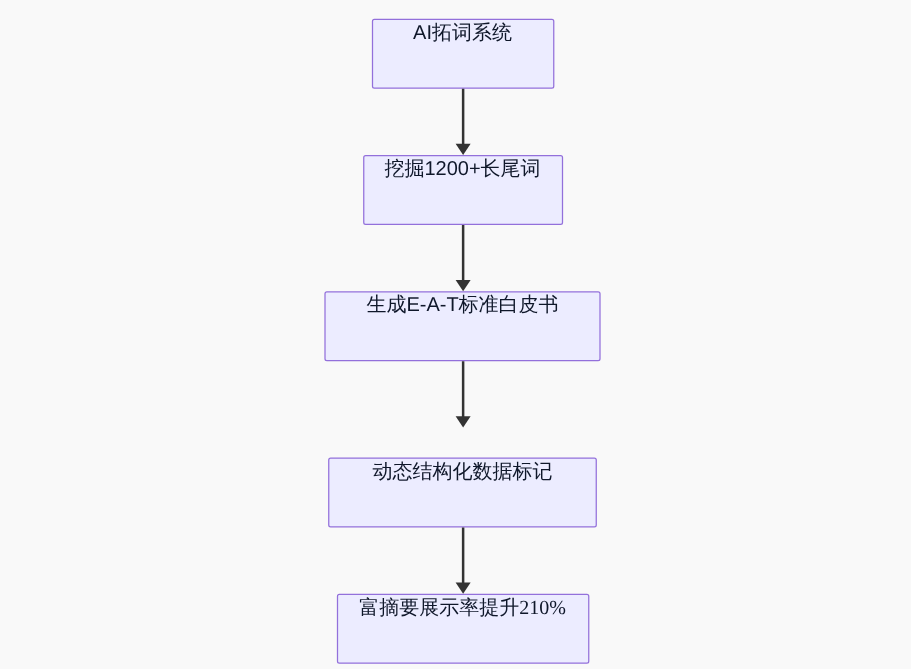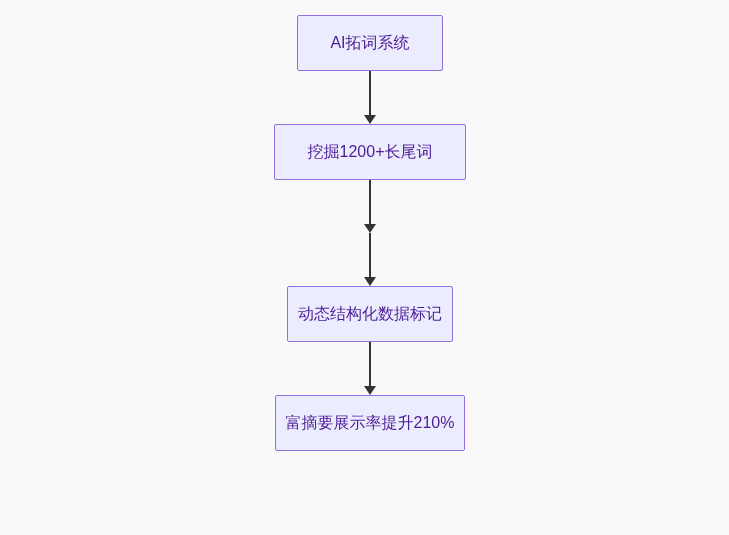--- a/index.html
+++ b/index.html
@@ -22,34 +22,33 @@
     display: flex;
     flex-direction: column;
     align-items: center;
   }
   .flow-node {
     box-sizing: border-box;
     height: 56px;
     background: #ECECFF;
     border: 1.5px solid #9370DB;
     border-radius: 2px;
-    color: #4c1d95;
+    color: #0f172a;
     font-size: 16px;
     display: flex;
-    align-items: center;
     justify-content: center;
     white-space: nowrap;
     padding: 0 10px;
   }
   
   .flowchart > .flow-node:nth-child(1) { width: 146px; }
-  .flowchart > .flow-node:nth-child(3) { width: 192px; }
+  .flowchart > .flow-node:nth-child(3) { width: 160px; }
   .flowchart > .flow-node:nth-child(5) { width: 221px; }
   .flowchart > .flow-node:nth-child(7) { width: 215px; margin-top: 24px; }
-  .flowchart > .flow-node:nth-child(9) { width: 282px; }
+  .flowchart > .flow-node:nth-child(9) { width: 202px; font-family: Liberation Serif, serif; }
   .flow-arrow {
     position: relative;
     width: 14px;
     height: 53px;
   }
   .flow-arrow .shaft {
     position: absolute;
     left: 50%;
     transform: translateX(-50%);
     top: 0;
@@ -85,20 +84,23 @@
 
   <div class="flow-node">
     <span>挖掘1200+长尾词</span>
   </div>
 
   <div class="flow-arrow">
     <div class="shaft"></div>
     <div class="head"></div>
   </div>
 
+  <div class="flow-node">
+    <span>生成E-A-T标准白皮书</span>
+  </div>
 
   <div class="flow-arrow">
     <div class="shaft"></div>
     <div class="head"></div>
   </div>
 
   <div class="flow-node">
     <span>动态结构化数据标记</span>
   </div>
 

